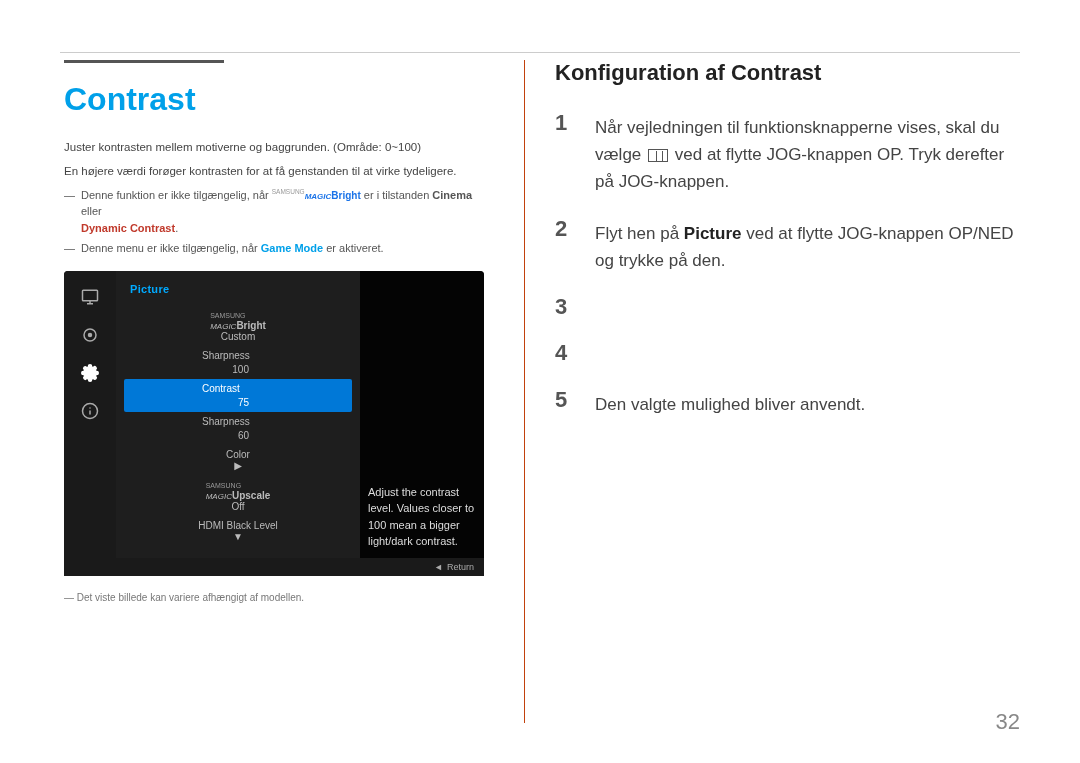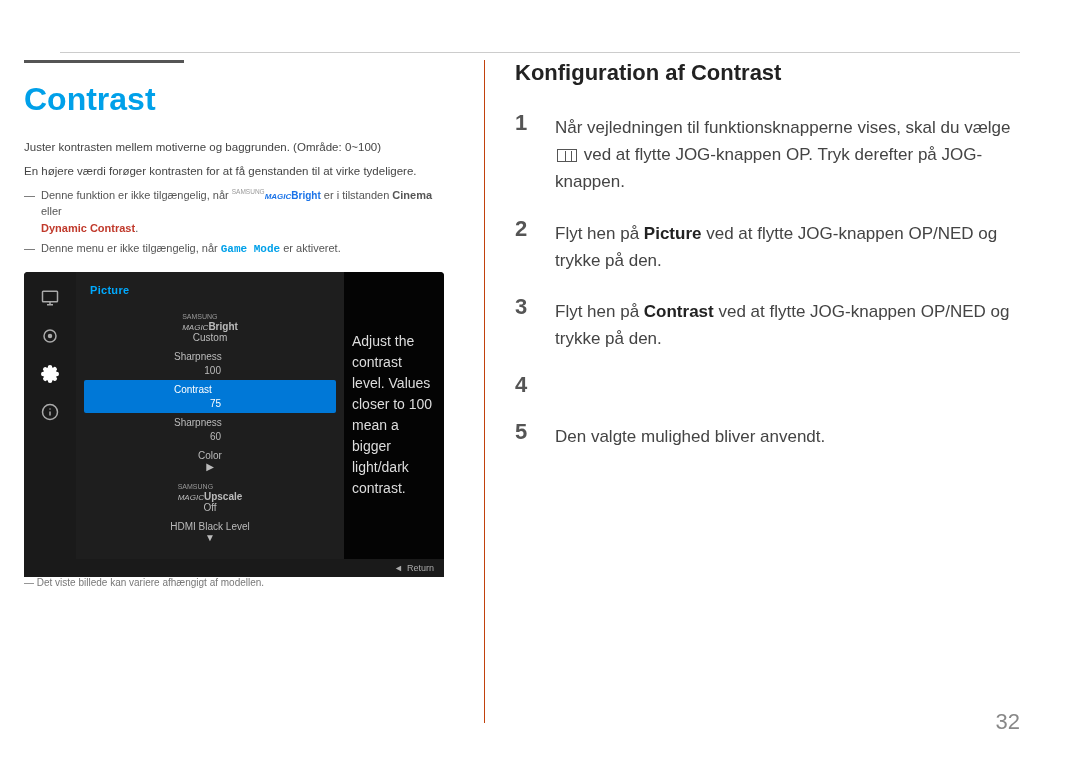--- a/index.html
+++ b/index.html
@@ -10,21 +10,21 @@
       height: 763px;
       overflow: hidden;
       position: relative;
       color: #333;
     }
 
     .page-container {
       display: flex;
       width: 100%;
       height: 100%;
-      padding: 60px 60px 40px 24px;
+      padding: 60px 60px 40px 64px;
       gap: 40px;
     }
 
     
     .left-column {
       width: 420px;
       flex-shrink: 0;
     }
 
     .top-divider {
@@ -63,21 +63,20 @@
     }
 
     .dynamic-contrast-link {
       color: #c0392b;
       font-weight: bold;
     }
 
     .game-mode-link {
       color: #00a0e9;
       font-weight: bold;
-      font-family: Liberation Mono, monospace;
     }
 
     .monitor-sidebar {
       width: 52px;
       background: #1a1a1a;
       display: flex;
       flex-direction: column;
       align-items: center;
       padding: 16px 0;
       gap: 18px;
@@ -163,47 +162,48 @@
       height: 100%;
       background: #aaa;
       border-radius: 2px;
     }
 
     .slider-fill.selected-slider {
       background: #fff;
     }
 
     .monitor-tooltip {
-      width: 100px;
+      width: 124px;
       background: rgba(0,0,0,0.85);
       color: #ddd;
-      font-size: 14px;
+      font-size: 11px;
       padding: 8px 8px;
       line-height: 1.5;
       align-self: stretch;
       display: flex;
-      align-items: center;
+      align-items: flex-end;
     }
 
     .monitor-bottom {
       display: flex;
       justify-content: flex-end;
       padding: 4px 10px;
       background: #1a1a1a;
     }
 
     .return-btn {
       font-size: 9px;
       color: #aaa;
       display: flex;
       align-items: center;
       gap: 4px;
     }
 
     .bottom-note {
+      margin-top: 16px;
       font-size: 10px;
       color: #777;
     }
 
     
     .right-column {
       flex: 1;
       padding-left: 30px;
       border-left: 1px solid #c2410c;
     }
@@ -427,23 +427,20 @@
 
       <li class="step-item">
         <span class="step-number">2</span>
         <span class="step-text">
           Flyt hen på <span class="bold-link">Picture</span> ved at flytte JOG-knappen OP/NED og trykke på den.
         </span>
       </li>
 
       <li class="step-item">
         <span class="step-number">3</span>
-        <span class="step-text">
-          Flyt hen på <span class="bold-link">Contrast</span> ved at flytte JOG-knappen OP/NED og trykke på den.
-        </span>
       </li>
 
       <li class="step-item">
         <span class="step-number">4</span>
       </li>
 
       <li class="step-item">
         <span class="step-number">5</span>
         <span class="step-text">
           Den valgte mulighed bliver anvendt.

